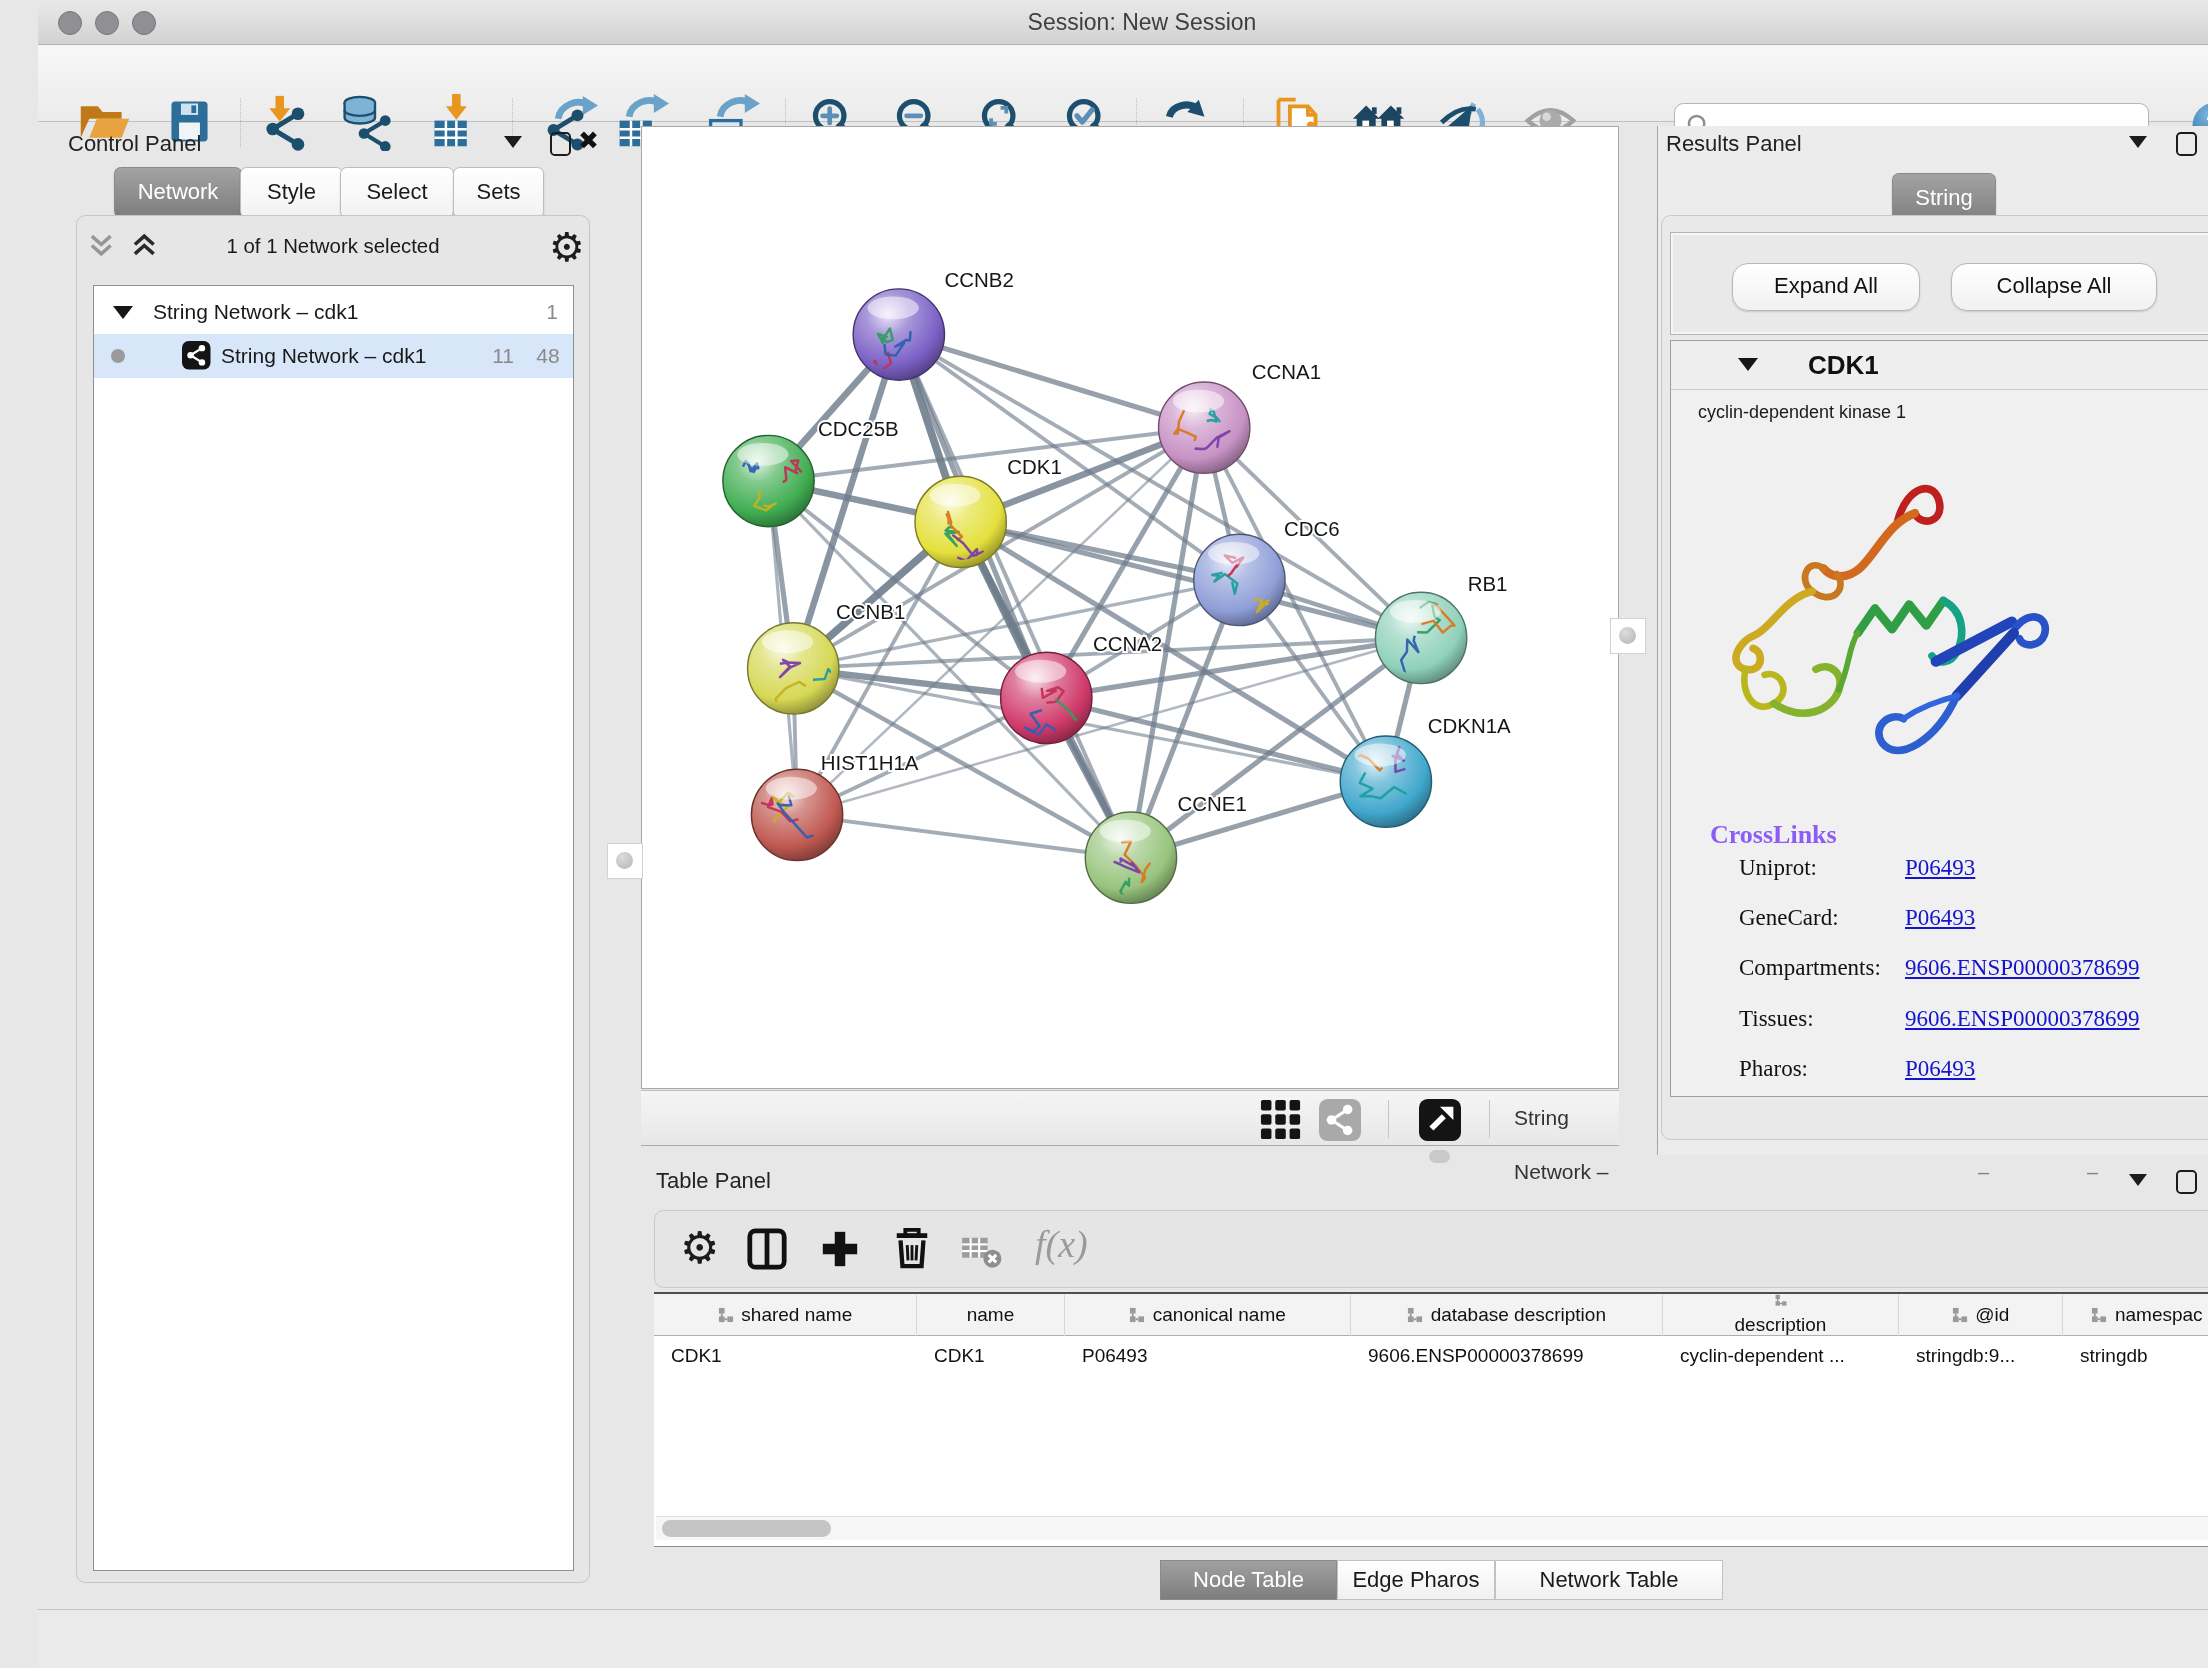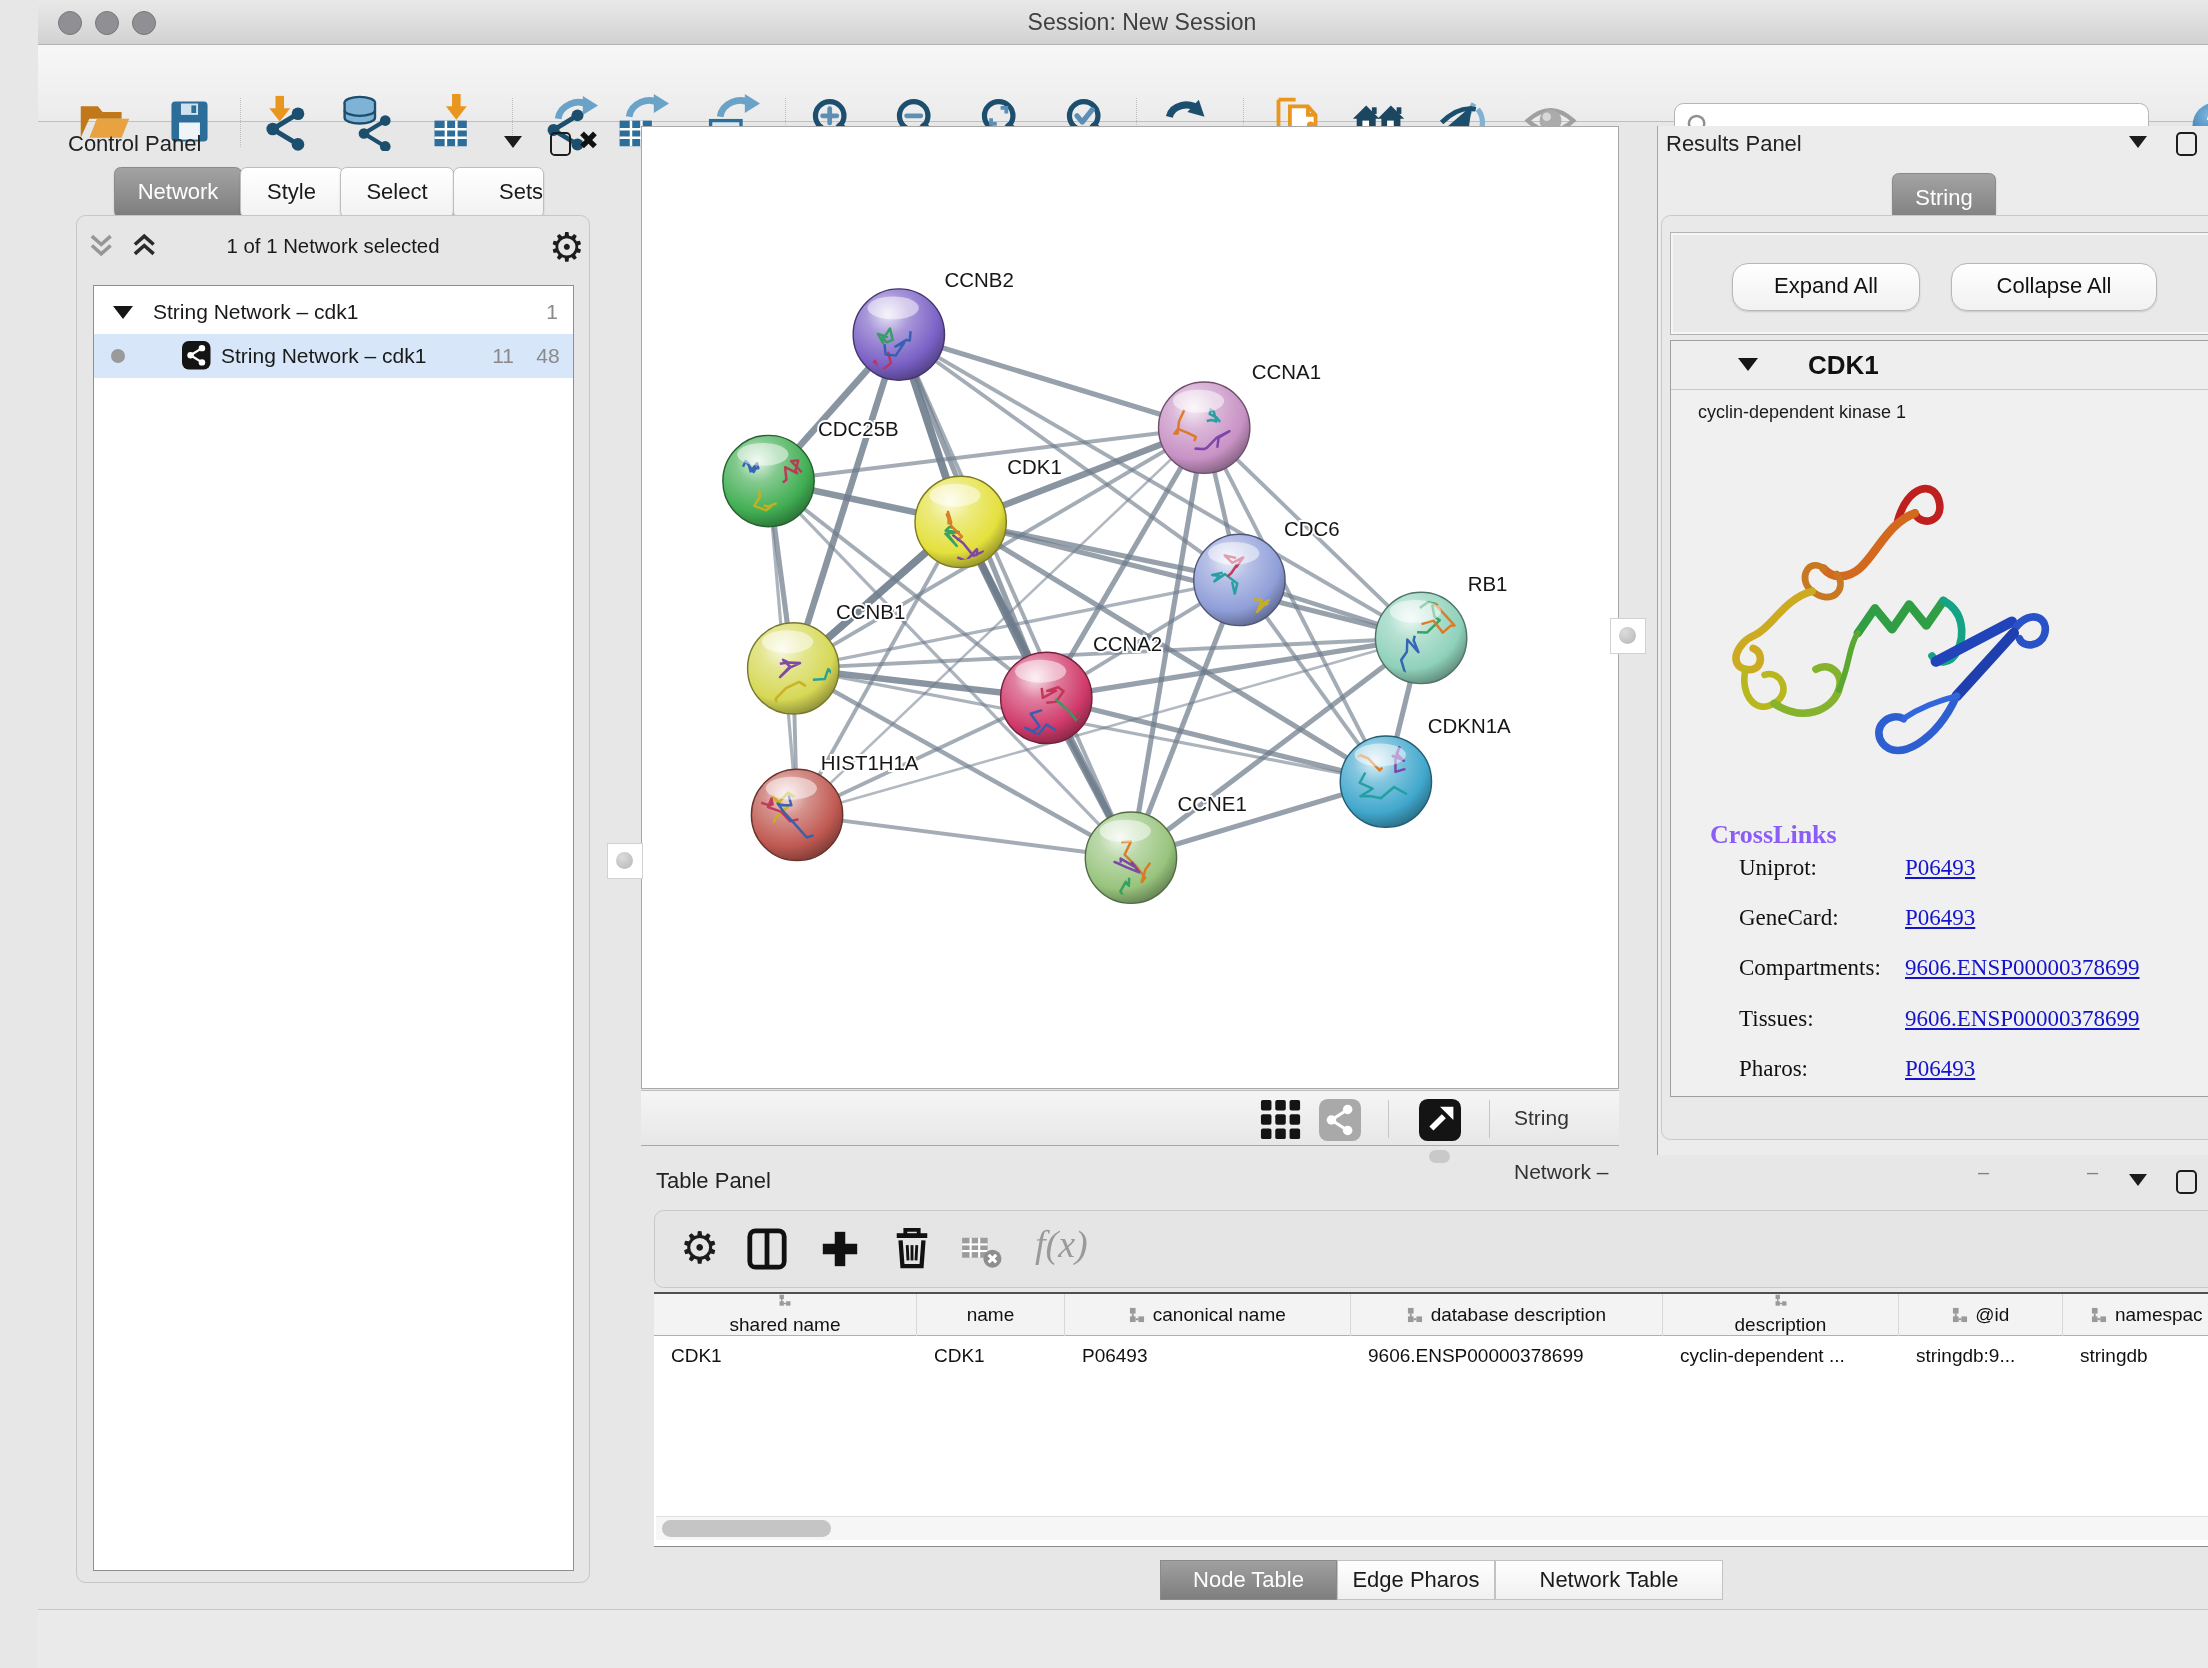--- a/index.html
+++ b/index.html
@@ -296,21 +296,21 @@
 
   <div class="abs panelhead" style="left:30px;top:131px">Control Panel</div>
   <span class="abs winctl-tri" style="left:466px;top:136px"></span>
   <span class="abs winctl-box" style="left:512px;top:132px"></span>
   <span class="abs winctl-x" style="left:540px;top:131px">✖</span>
 
   <div id="cp-tabs">
       <div class="tab sel" style="left: 76px; width: 126px;">Network</div>
       <div class="tab" style="left: 202px; width: 101px;">Style</div>
       <div class="tab" style="left: 302px; width: 112px;">Select</div>
-      <div class="tab" style="left: 415px; width: 89px; text-align: right;">Sets</div>
+      <div class="tab" style="left: 415px; width: 89px;">Sets</div>
     </div>
 
   <div class="cp-outer">
     <svg class="abs" style="left:9.5px;top:17px" width="28.5" height="25" viewBox="0 0 24 24">
       <g stroke="#969696" stroke-width="3.4" fill="none">
           <path d="M3 3 l9 8 l9 -8"></path>
           <path d="M3 12 l9 8 l9 -8"></path>
         </g>
     </svg>
     <svg class="abs" style="left:53px;top:17px" width="28.5" height="25" viewBox="0 0 24 24">
@@ -773,21 +773,21 @@
           <line x1="19" y1="4" x2="19" y2="25"></line>
         </g>
       <circle cx="33" cy="26" r="9.5" fill="#8e8e8e"></circle>
       <path d="M29 22 l8 8 M37 22 l-8 8" stroke="#fff" stroke-width="3.2"></path>
     </svg>
     <span class="abs serif" style="left:380px;top:11.4px;font-size:38px;font-style:italic;color:#9a9a9a">f(x)</span>
   </div>
 
   <div class="tably">
     <div class="thead" id="table-head">
-        <div class="th" style="width: 263px; flex-direction: column;">
+        <div class="th" style="width: 263px;">
           <svg width="16" height="16" viewBox="0 0 17 17">
             <g fill="#9a9a9a">
               <rect x="1" y="1" width="6" height="6"></rect>
               <rect x="1" y="10" width="6" height="6"></rect>
               <rect x="10" y="10" width="6" height="6"></rect>
             </g>
             <path d="M4 7 v6 M7 13 h3" stroke="#9a9a9a" stroke-width="2" fill="none"></path>
           </svg>
           <span>shared name</span>
         </div>

